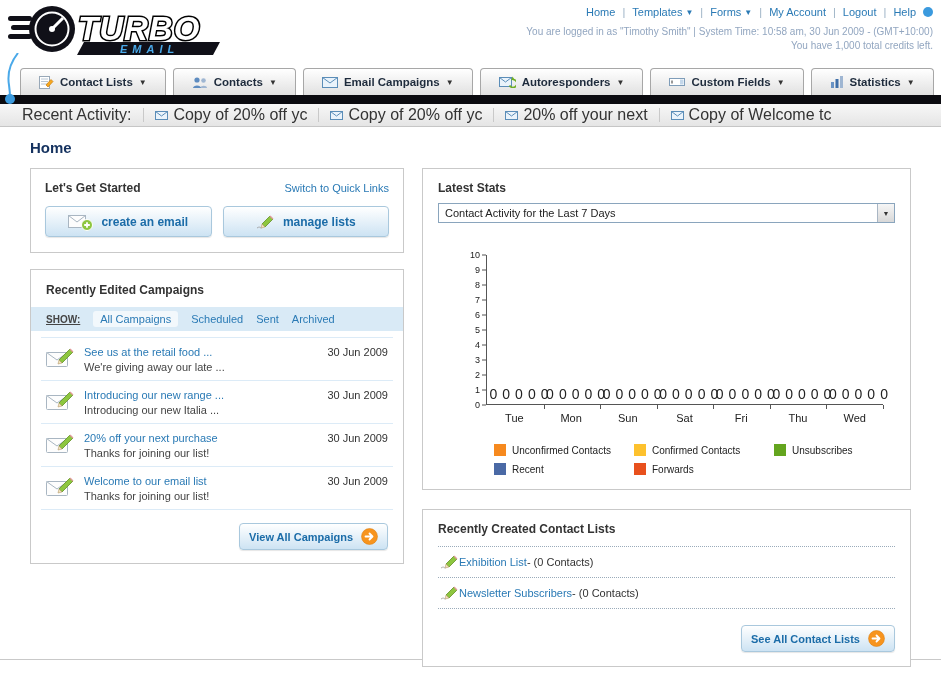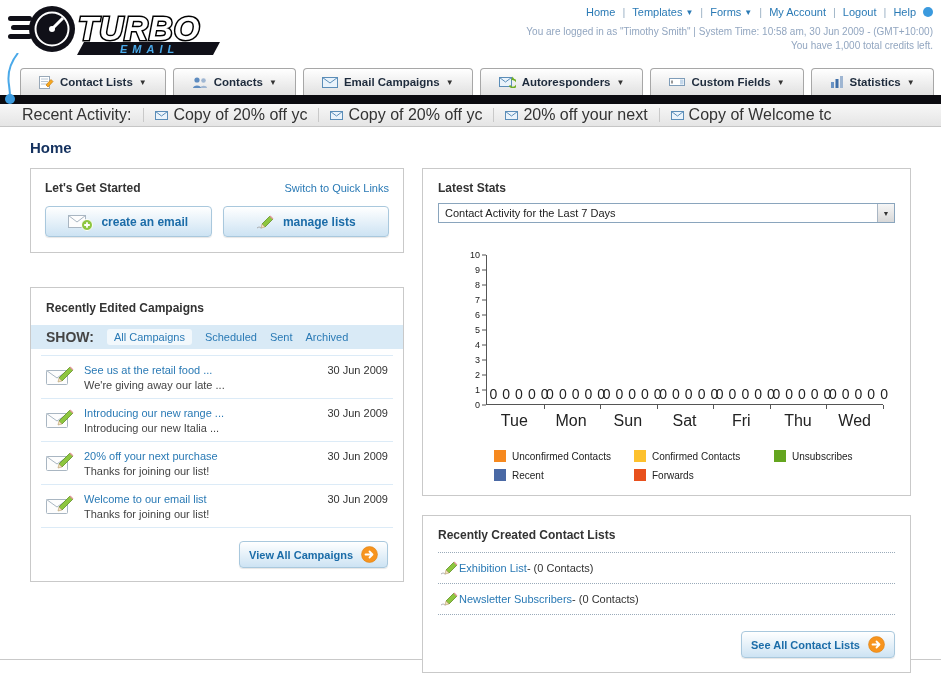--- a/index.html
+++ b/index.html
@@ -45,34 +45,34 @@
   
   .main { height:533px; padding:8px 30px 0; border-bottom:1px solid #c9c9c9; }
   .page-title { font-size:15px; font-weight:bold; color:#15325f; margin:4px 0 12px; }
   .columns { display:flex; gap:18px; align-items:flex-start; }
   .left-col { width:374px; flex:none; }
   .right-col { flex:1; min-width:0; }
   .panel { border:1px solid #c9c9c9; background:#fff; }
   .panel-title { font-size:12px; font-weight:bold; color:#333; }
 
   
-  .get-started { padding:12px 14px 15px; margin-bottom:34px; }
+  .get-started { padding:12px 14px 15px; margin-bottom:16px; }
   .gs-header { display:flex; justify-content:space-between; align-items:center; }
   .gs-buttons { display:flex; gap:11px; margin-top:11px; }
   .big-btn {
     flex:1; height:31px; display:flex; align-items:center; justify-content:center; gap:8px;
     background:linear-gradient(#ffffff,#cde3f3); border:1px solid #a9c8dd; border-radius:4px;
     color:#1b6ca8; font-weight:bold; font-size:12px; cursor:pointer; box-shadow:0 1px 1px rgba(0,0,0,.1);
   }
 
   
   .campaigns-panel { padding:0 0 13px; }
   .camp-title { padding:13px 15px 10px; }
   .camp-tabs { background:#d9eaf6; padding:4px 15px; display:flex; align-items:center; gap:13px; font-size:11px; }
-  .show-label { font-size:14px; font-weight:bold; color:#444; }
+  .show-label { font-size:10px; font-weight:bold; color:#444;text-decoration:underline; }
   .camp-tab { color:#2a7ab5; cursor:pointer; }
   .camp-tab.active { background:#f2f8fc; padding:2px 7px; border-radius:3px; }
   .camp-items { margin:6px 10px 0; border-top:1px solid #dcebf7; }
   .camp-item { display:flex; gap:8px; padding:8px 5px 7px; border-bottom:1px solid #dcebf7; cursor:pointer; }
   .camp-icon { flex:none; margin-top:1px; }
   .camp-text { flex:1; min-width:0; }
   .camp-link { color:#2a7ab5; display:block; margin-bottom:3px; }
   .camp-sub { color:#444; }
   .camp-date { flex:none; color:#333; }
   .camp-footer { text-align:right; padding:13px 15px 0; }
@@ -91,21 +91,21 @@
   .chart-body { display:flex; }
   .y-axis { width:22px; position:relative; height:150px; flex:none; }
   .y-tick { position:absolute; right:0; transform:translateY(-50%); display:flex; align-items:center; gap:2px; font-size:9px; color:#222; line-height:1; }
   .y-tick i { width:4px; height:1px; background:#555; display:block; }
   .plot { flex:1; height:150px; border-left:1px solid #555; border-bottom:1px solid #555; display:flex; position:relative; }
   .chart-group { flex:1; position:relative; }
   .chart-group::after { content:''; position:absolute; right:-1px; bottom:-5px; width:1px; height:4px; background:#555; }
   .bar-values { position:absolute; left:0; right:0; bottom:2px; text-align:center; font-size:14px; color:#222; white-space:nowrap; }
   .bar-values span { margin:0 2.5px; }
   .x-labels { display:flex; margin-left:22px; }
-  .x-label { flex:1; text-align:center; font-size:16px; color:#222; padding-top:7px; }
+  .x-label { flex:1; text-align:center; font-size:11px; color:#222; padding-top:7px; }
   .legend { margin:20px 0 0 30px; display:grid; grid-template-columns:140px 140px 140px; row-gap:7px; }
   .legend-item { display:flex; align-items:center; gap:6px; font-size:10px; color:#222; }
   .legend-swatch { width:12px; height:12px; display:inline-block; flex:none; }
 
   
   .lists-panel { margin-top:19px; padding:12px 15px 14px; }
   .cl-items { margin-top:10px; }
   .cl-item { display:flex; align-items:center; padding:7px 2px; border-top:1px dotted #9aabba; }
   .cl-item:last-child { border-bottom:1px dotted #9aabba; }
   .cl-count { color:#333; }

